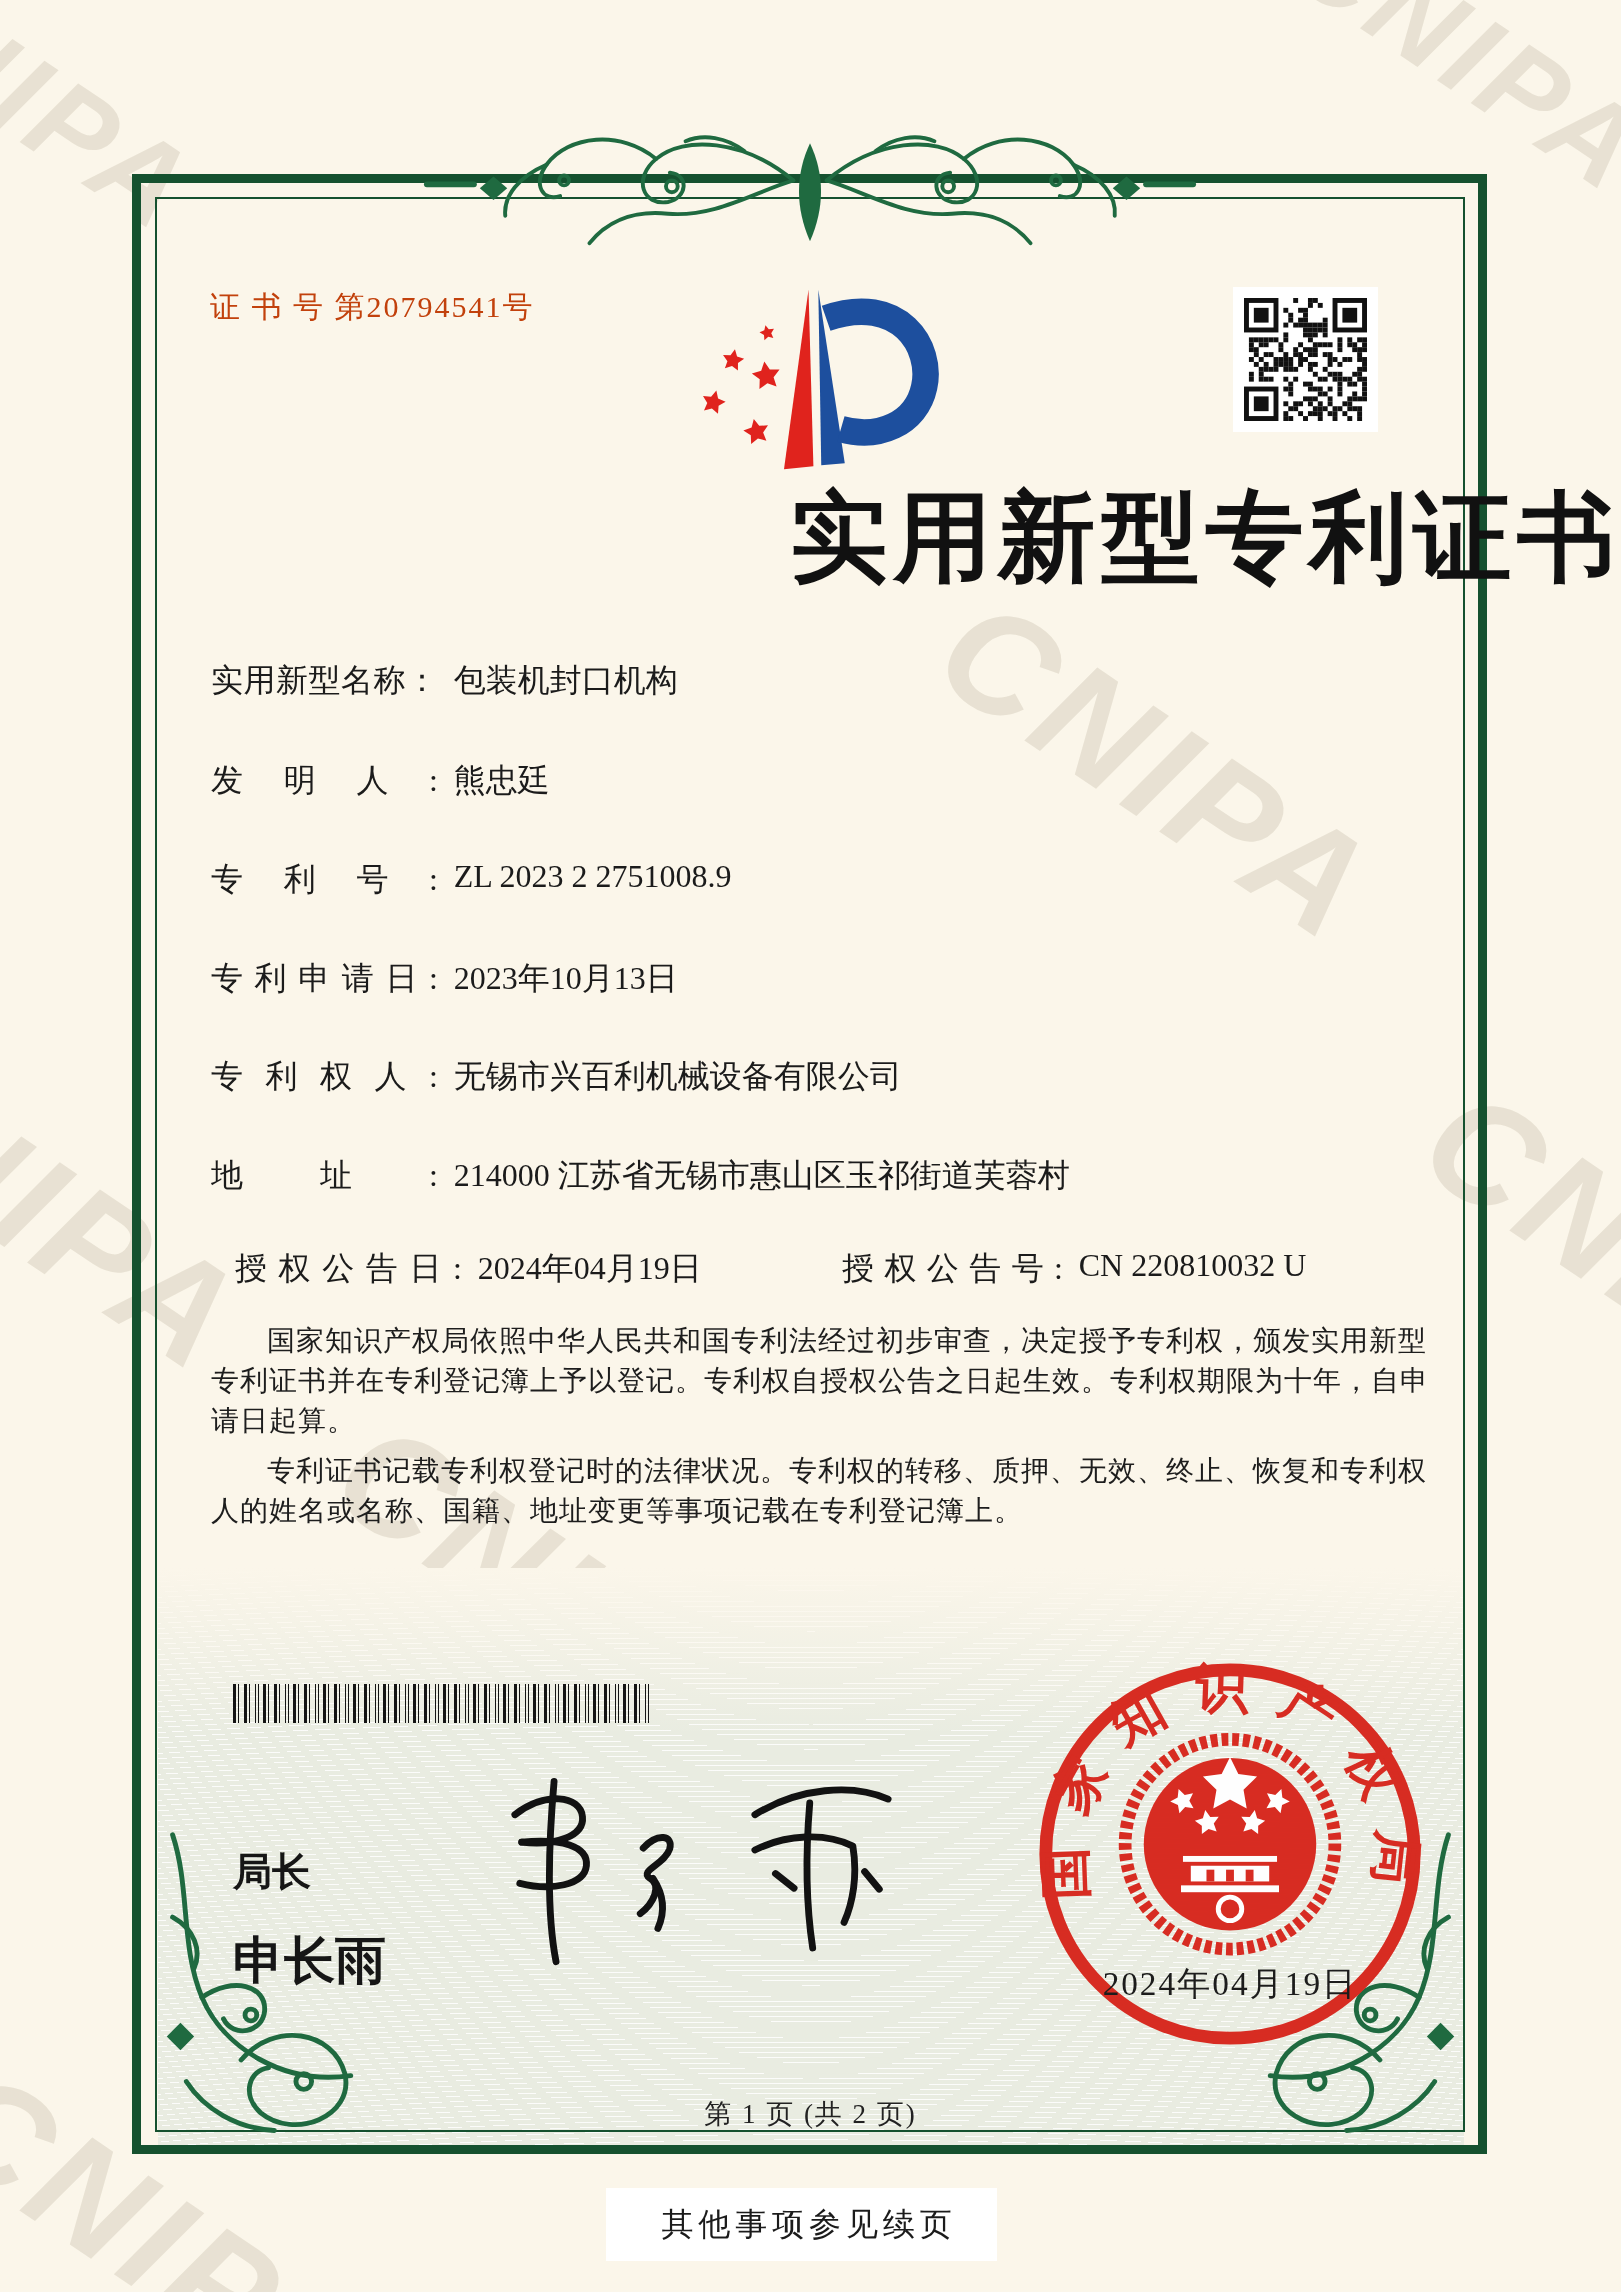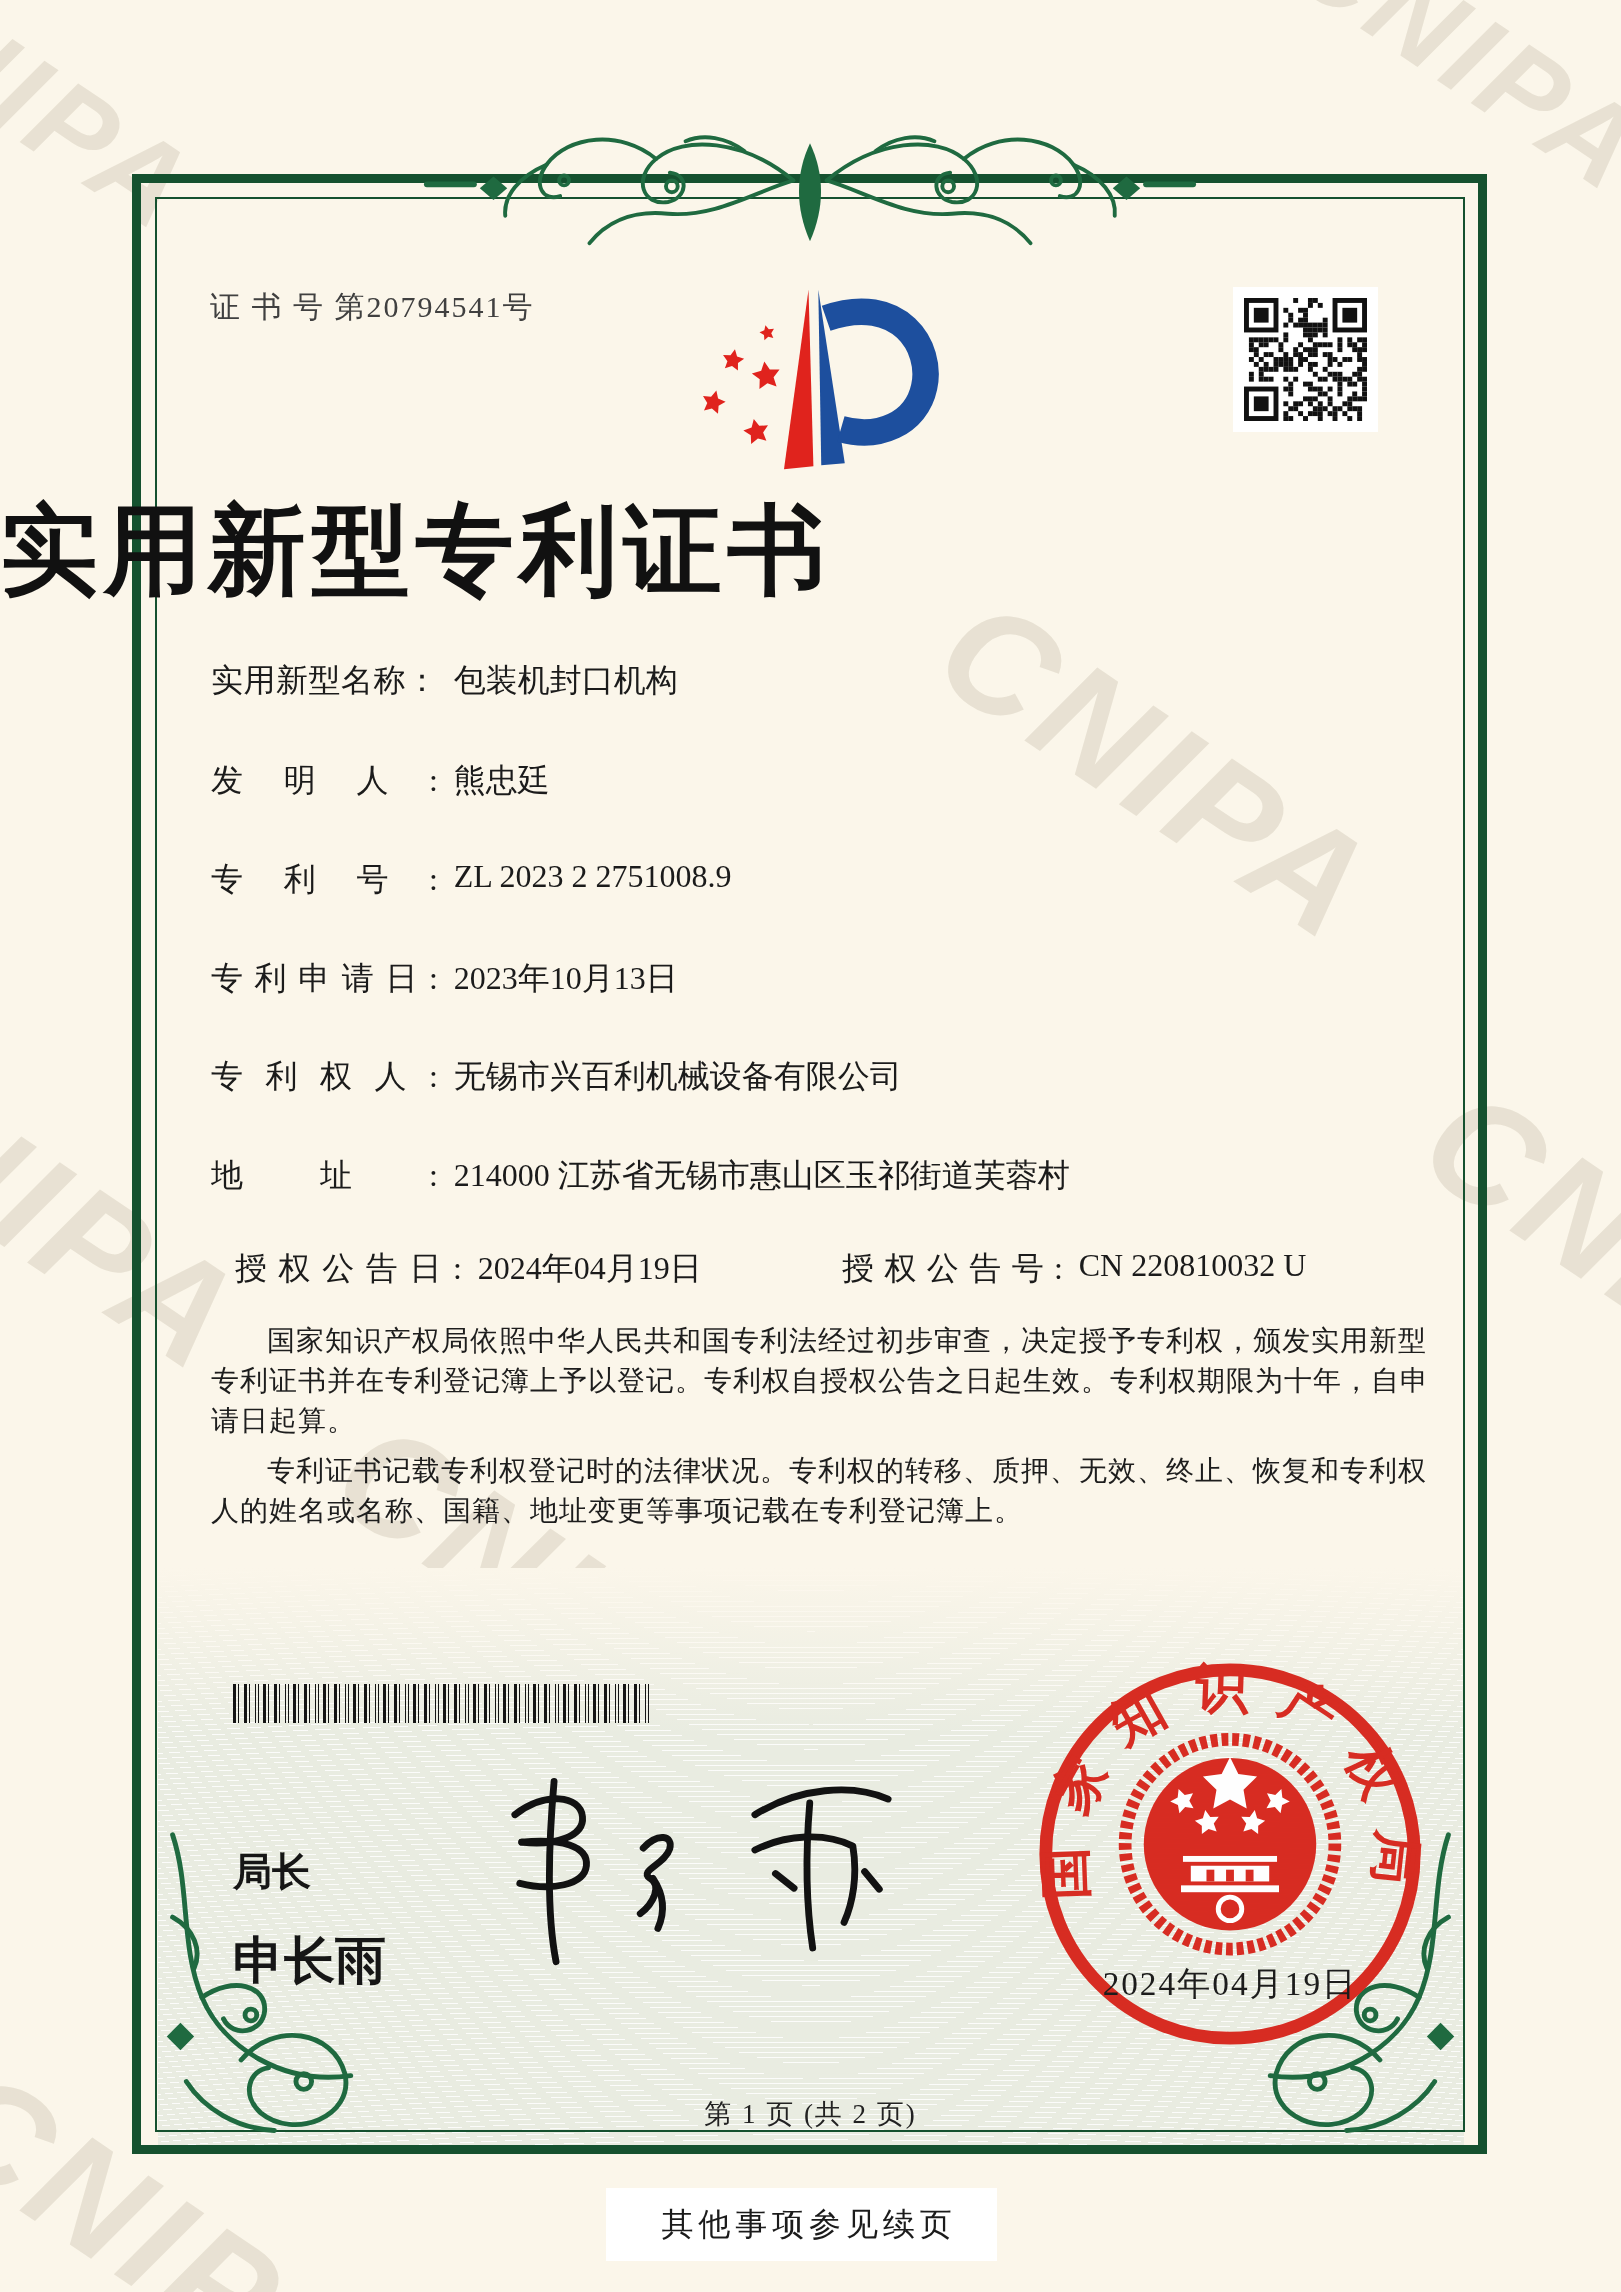--- a/index.html
+++ b/index.html
@@ -22,27 +22,27 @@
   .wave-zone{position:absolute;left:158px;top:1568px;width:1306px;height:584px;z-index:2;
       background-color:#e9ece1;
       background-image:
         repeating-radial-gradient(130% 95% at 50% 235%, rgba(255,255,255,.85) 0 2px, rgba(255,255,255,0) 2px 15.7px);
   }
   .wave-fade{position:absolute;left:0;top:0;width:100%;height:167px;
       background:linear-gradient(180deg,#fbf6ea 0%,rgba(251,246,234,0) 100%);}
 
   .content{position:absolute;left:0;top:0;width:100%;height:100%;z-index:4;}
 
-  .cert-no{position:absolute;left:210px;top:287px;font-size:30px;color:#404040;letter-spacing:2px;}
+  .cert-no{position:absolute;left:210px;top:287px;font-size:30px;color:#c2410c;letter-spacing:2px;}
 
   .logo{position:absolute;left:676px;top:277px;width:265px;height:201px;}
   .qr{position:absolute;left:1233px;top:287px;width:145px;height:145px;background:#fff;
       display:flex;align-items:center;justify-content:center;}
 
-  .title{position:absolute;left:0;top:486px;width:100%;text-align:left;
+  .title{position:absolute;left:0;top:473px;width:100%;text-align:right;
       font-size:98px;font-weight:bold;color:#111;letter-spacing:5.9px;}
 
   .row{position:absolute;left:211px;width:1255px;font-size:32px;color:#1b1b1b;}
   .row .lab{display:inline-block;width:227px;text-align:justify;text-align-last:justify;vertical-align:top;}
   .row .val{margin-left:15.7px;}
   .row .grp2{position:absolute;left:607px;top:0;}
   .row .grp2 .lab{width:221px;}
 
   .paras{position:absolute;left:211px;top:1321px;width:1227px;font-size:28px;
       line-height:40px;color:#1d1d1d;letter-spacing:1px;}

